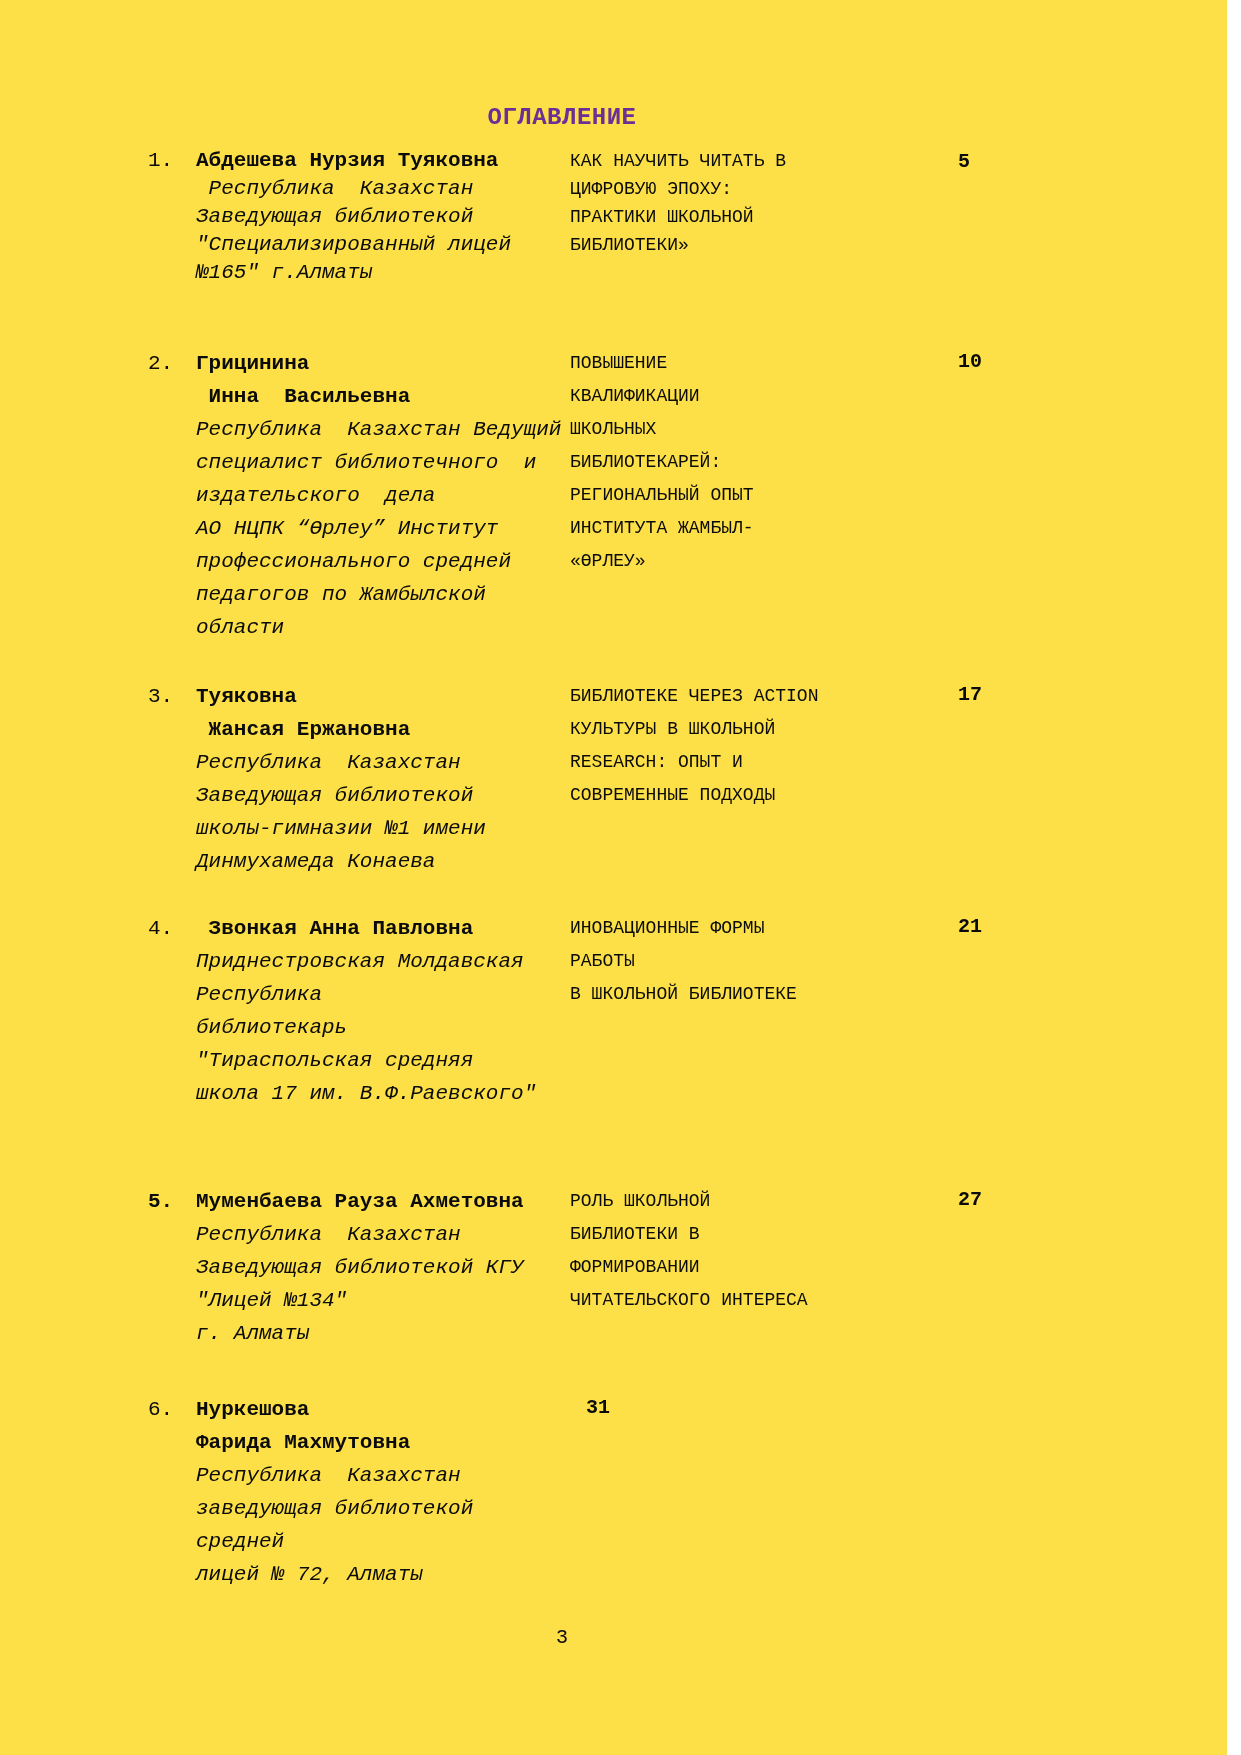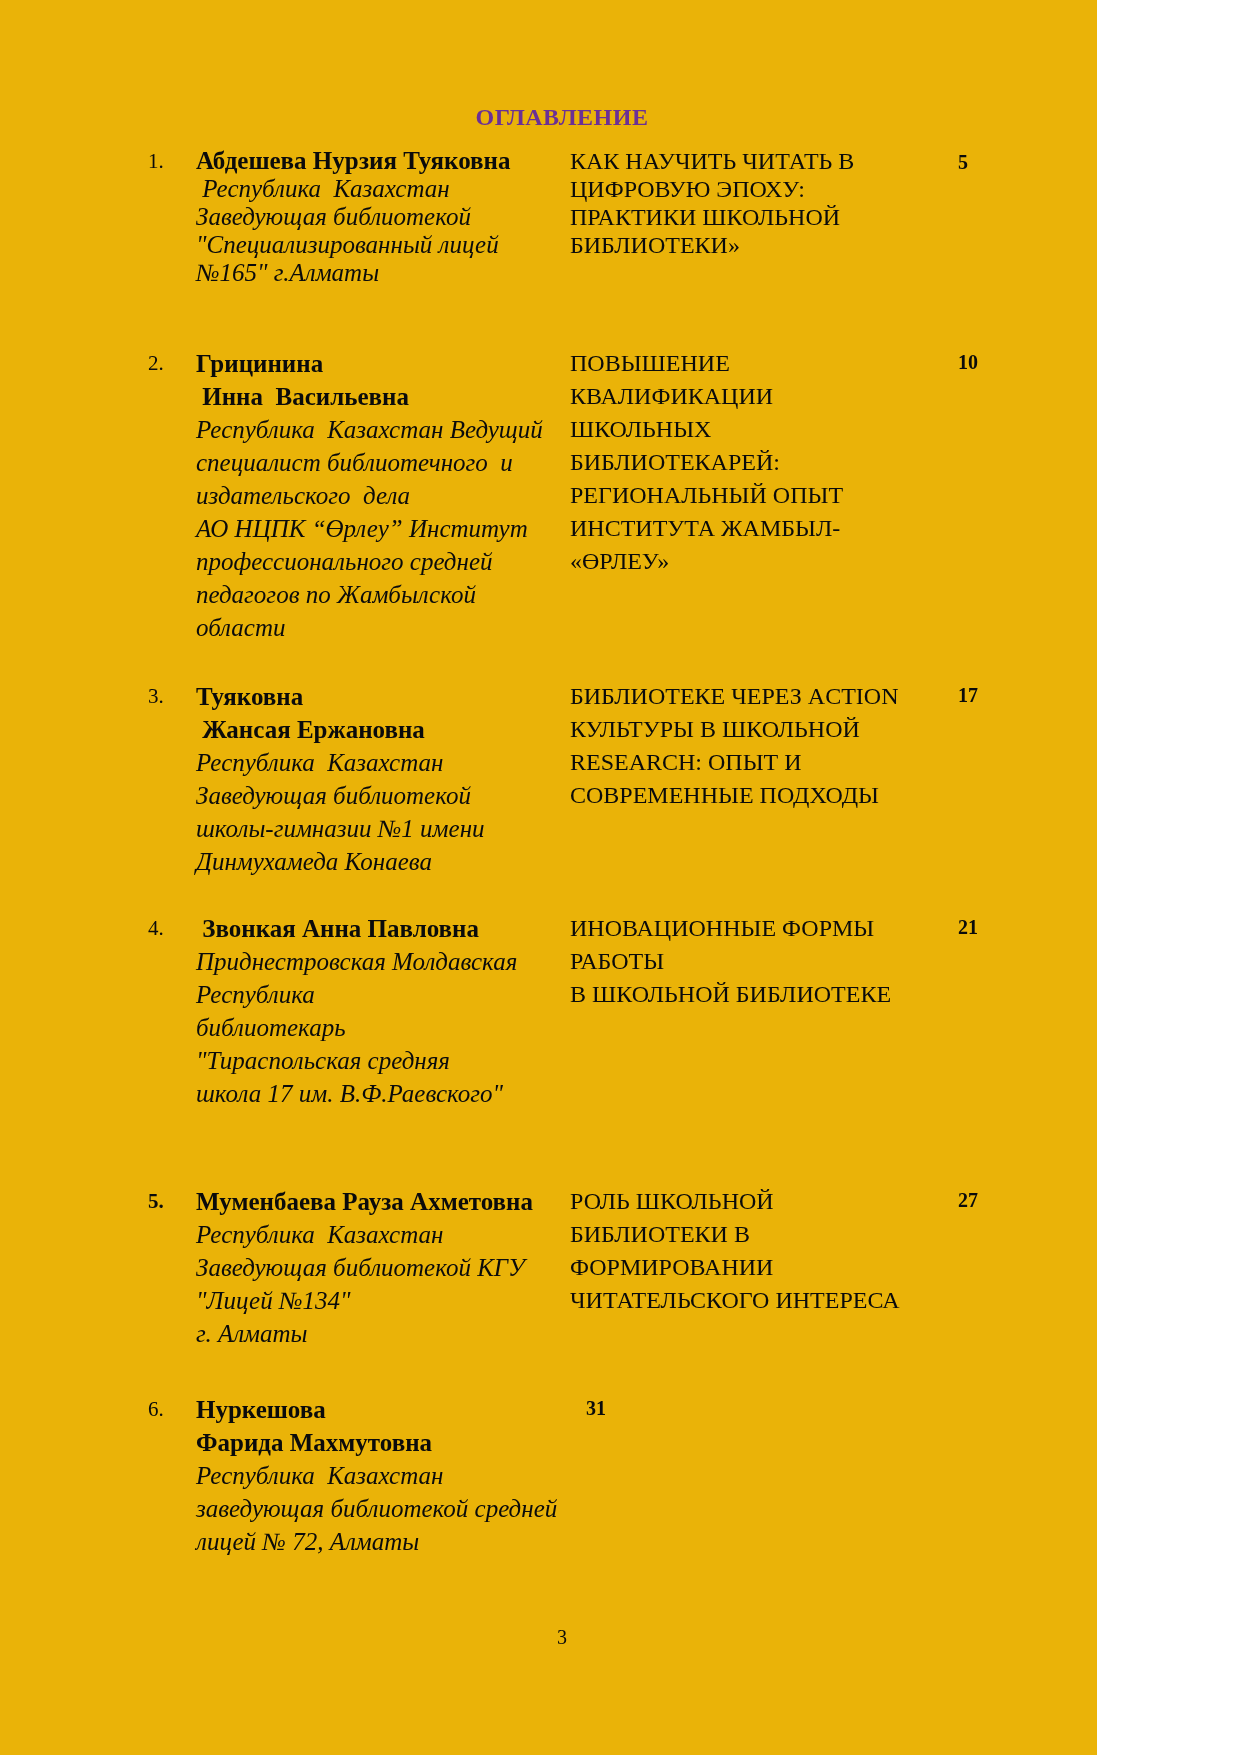--- a/index.html
+++ b/index.html
@@ -1,22 +1,22 @@
 <!DOCTYPE html>
 <html lang="ru"><head>
 <meta charset="utf-8">
 <style>
   html,body{margin:0;padding:0;background:#ffffff;}
   .page{
     position:relative;
-    width:1097px;
+    width:1227px;
     height:1755px;
-    background:#eab308;
+    background:#fde047;
     color:#0b0b0b;
-    font-family:Liberation Serif, serif;
+    font-family:Liberation Mono, monospace;
     overflow:hidden;
   }
   .heading{
     position:absolute;
     top:104px;
     left:148px;
     width:828px;
     text-align:center;
     font-size:24px;
     font-weight:bold;
@@ -32,25 +32,25 @@
     display:grid;
     grid-template-columns:48px 374px 372px 1fr;
     align-items:start;
   }
   .entry .line{white-space:pre-wrap;}
   .num{
     font-size:21px;
     line-height:28px;
   }
   .num.bold{font-weight:bold;}
-  .author-col{font-size:25px;}
+  .author-col{font-size:21px;}
   .author-col .line{line-height:33px;}
   .author-col .author{font-weight:bold;}
   .author-col .detail{font-style:italic;}
-  .title-col{font-size:24px;}
+  .title-col{font-size:18px;}
   .title-col .line{line-height:33px;}
   .page-col{
     font-size:20px;
     font-weight:bold;
     padding-left:16px;
     line-height:30px;
   }
   
   .entry-1{margin-top:12px;}
   .entry-1 .author-col .line,

